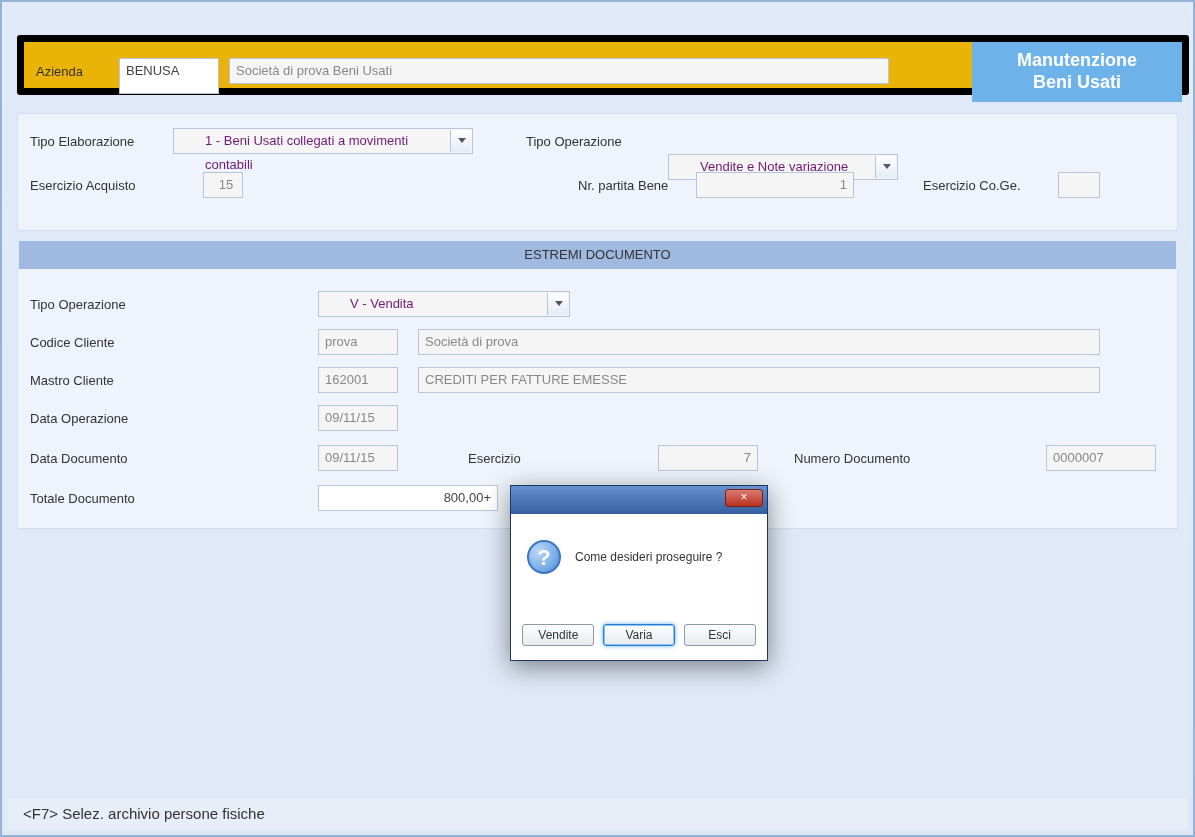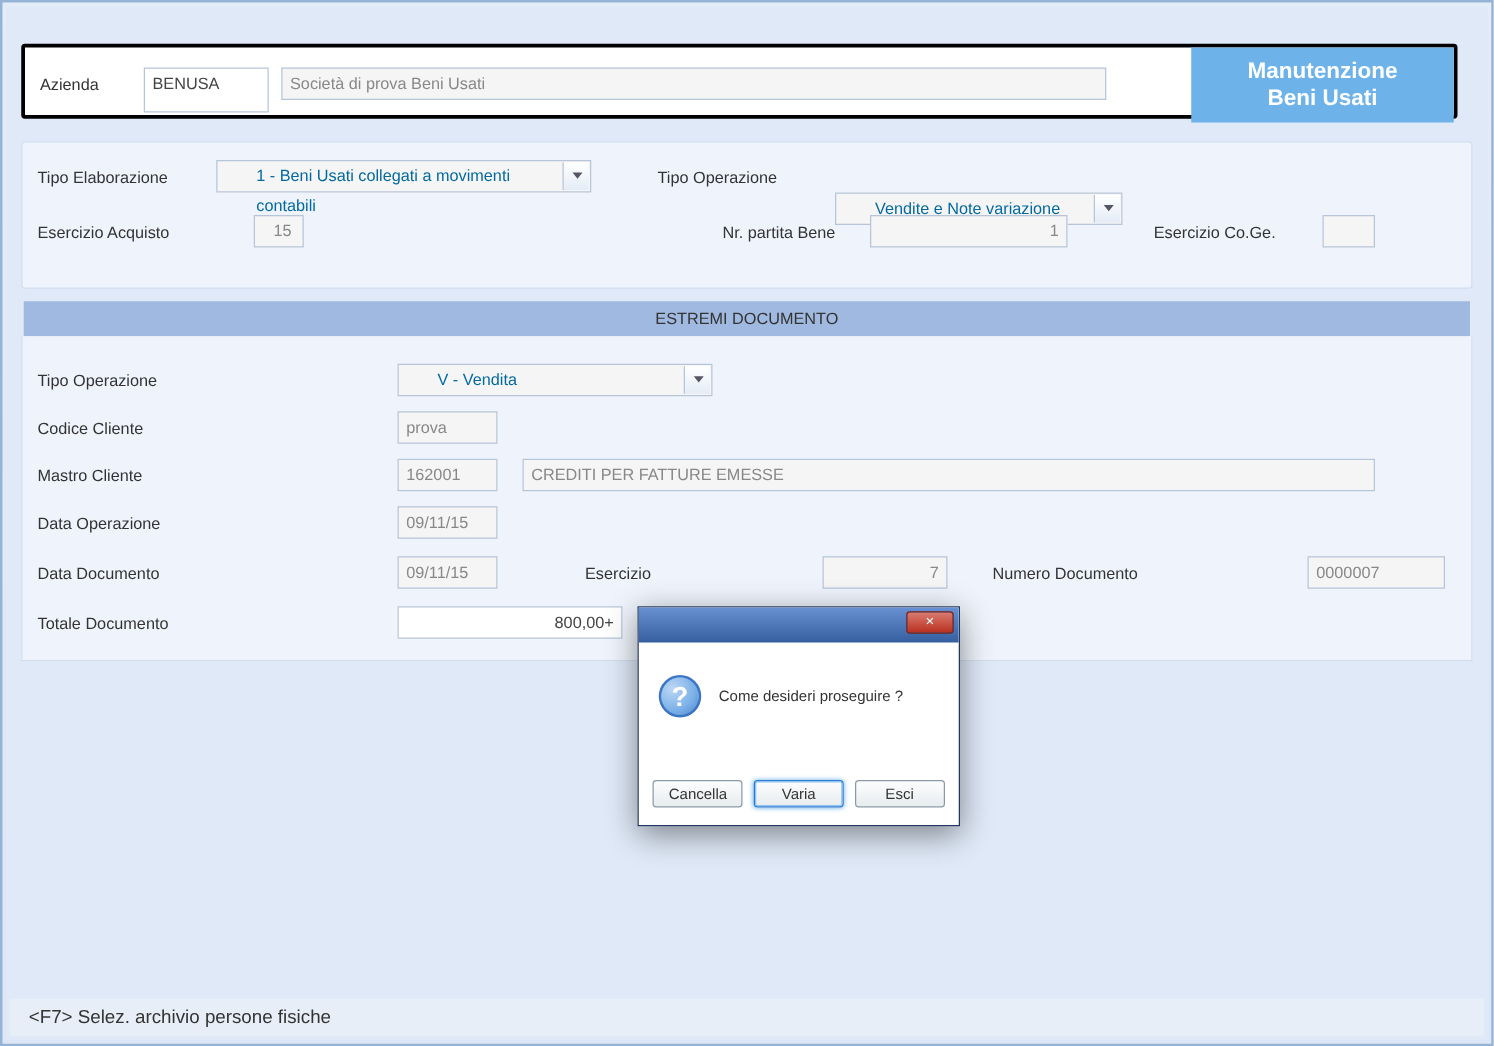--- a/index.html
+++ b/index.html
@@ -23,24 +23,24 @@
   .main-panel {
     width: 100%;
     height: 100%;
     background: #dfe9f7;
     position: relative;
   }
   .header-card {
     position: absolute;
     top: 30px;
     left: 12px;
-    right: 24px;
+    right: 1px;
     height: 60px;
-    background: #ffffff;
-    border: 3px solid #000000;
+    background: #eab308;
+    border: 7px solid #000000;
     border-radius: 3px;
   }
   .header-card .label-azienda {
     position: absolute;
     left: 12px; top: 22px;
     color: #333;
   }
   .header-card .field-azienda-code {
     position: absolute;
     left: 95px; top: 16px;
@@ -147,21 +147,21 @@
     line-height: 24px;
     padding-left: 6px;
     color: #444;
     font-size: 13px;
     font-family: inherit;
   }
   .txt-ro { background: #f5f5f5; color: #888; }
   .dd {
     position: relative;
     background: #f5f5f5;
-    color: #0369a1;
+    color: #701a75;
     padding-right: 24px;
     padding-left: 31px;
   }
   .dd::after {
     content: "";
     position: absolute;
     right: 1px; top: 1px; bottom: 1px;
     width: 20px;
     background: linear-gradient(#fff,#e4ecf6);
     border-left: 1px solid #b7c5da;
@@ -293,20 +293,21 @@
 
     <div class="doc-card">
       <label class="flabel lbl-doc-tipo-op">Tipo Operazione</label>
       <div class="dd dd-doc-tipo-op">
         <span>V - Vendita</span>
         <span class="dd-arrow"></span>
       </div>
 
       <label class="flabel lbl-cod-cliente">Codice Cliente</label>
       <div class="txt-ro fld-cod-cliente" style="color:#888;">prova</div>
+      <div class="txt-ro fld-cod-cliente-desc">Società di prova</div>
 
       <label class="flabel lbl-mastro-cliente">Mastro Cliente</label>
       <div class="txt-ro fld-mastro-cliente">162001</div>
       <div class="txt-ro fld-mastro-cliente-desc">CREDITI PER FATTURE EMESSE</div>
 
       <label class="flabel lbl-data-op">Data Operazione</label>
       <div class="txt-ro fld-data-op">09/11/15</div>
 
       <label class="flabel lbl-data-doc">Data Documento</label>
       <div class="txt-ro fld-data-doc">09/11/15</div>
@@ -327,20 +328,20 @@
       <div class="dlg-title">
         <div class="dlg-close">
           <span>×</span>
         </div>
       </div>
       <div class="dlg-body">
         <div class="dlg-icon">?</div>
         <div class="dlg-text">Come desideri proseguire ?</div>
       </div>
       <div class="dlg-buttons">
-        <button class="dlg-btn">Cancella</button>
+        <button class="dlg-btn">Vendite</button>
         <button class="dlg-btn focus">Varia</button>
         <button class="dlg-btn">Esci</button>
       </div>
     </div>
 
   </div>
 </div>
 
 </body></html>

